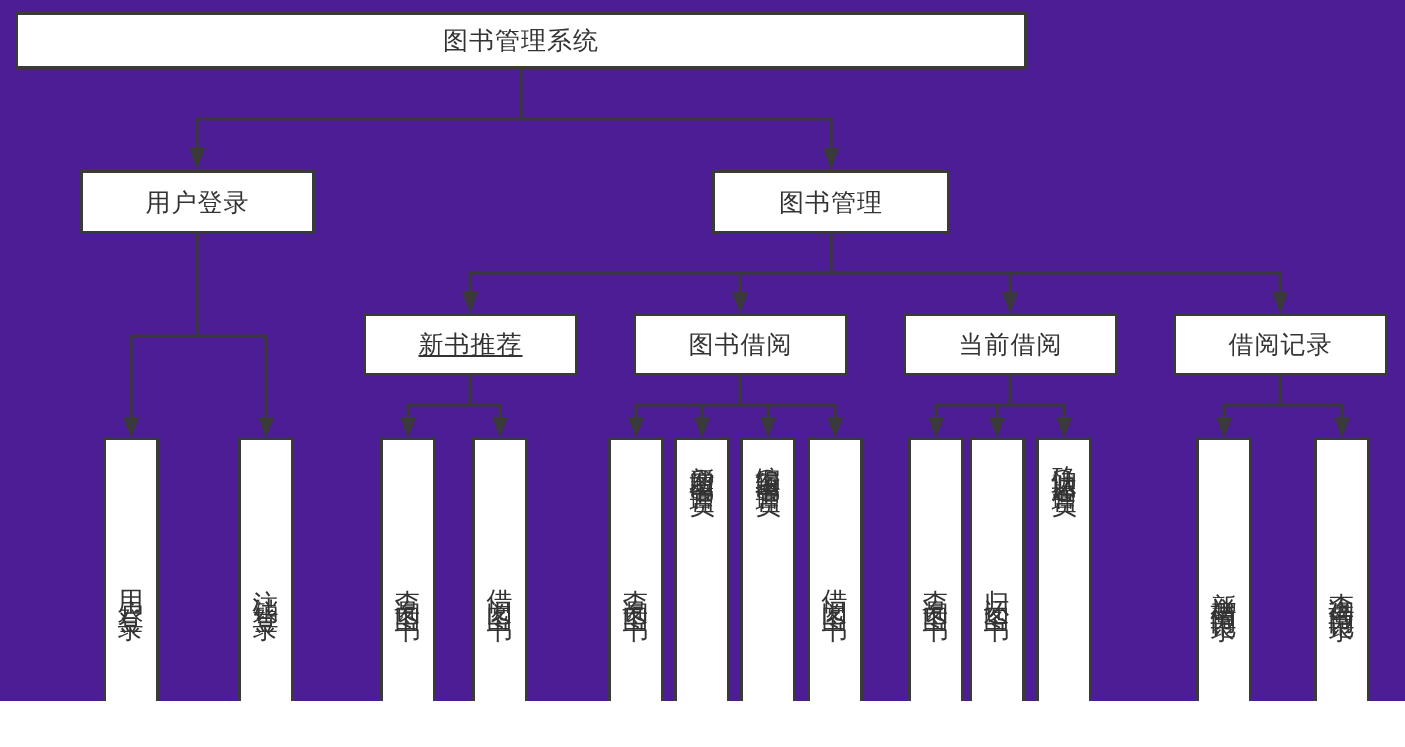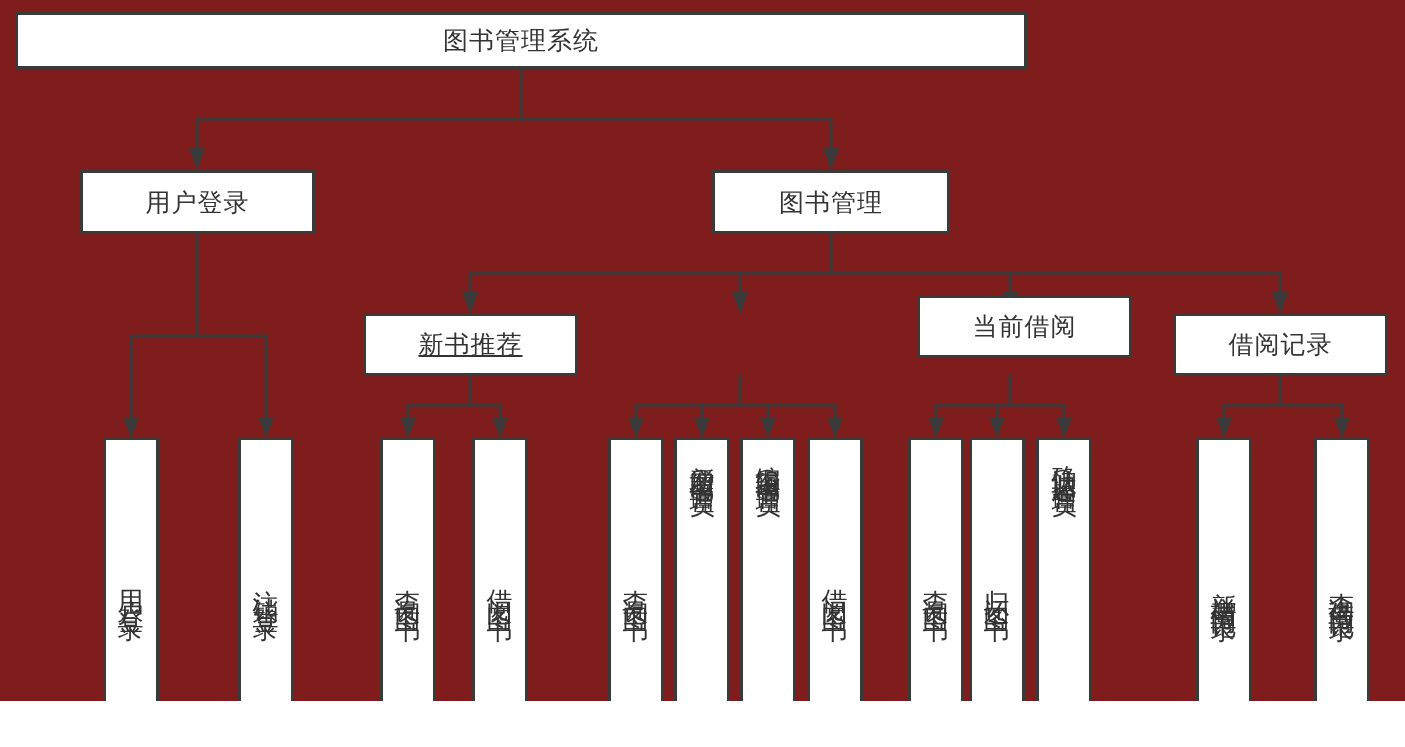--- a/index.html
+++ b/index.html
@@ -1,19 +1,19 @@
 <!DOCTYPE html>
 <html><head>
 <meta charset="utf-8">
 <style>
   html,body{margin:0;padding:0;background:#fff;}
   #canvas{
     position:relative;
     width:1405px;height:701px;
-    background:#7f1d1d;
+    background:#4c1d95;
     font-family:"Liberation Sans","DejaVu Sans",sans-serif;
     overflow:hidden;
   }
   #connectors{position:absolute;left:0;top:0;width:1405px;height:747px;}
   .hbox{
     position:absolute;
     box-sizing:border-box;
     background:#ffffff;
     border:3px solid #3a3a3a;
     display:flex;align-items:center;justify-content:center;
@@ -111,21 +111,24 @@
   <div class="hbox" style="left:80px;top:170px;width:235px;height:64px;">
     <span>用户登录</span>
   </div>
   <div class="hbox" style="left:712px;top:170px;width:238px;height:64px;">
     <span>图书管理</span>
   </div>
 
   <div class="hbox" style="left:363px;top:313px;width:215px;height:63px;text-decoration:underline;">
     <span>新书推荐</span>
   </div>
-  <div class="hbox" style="left:903px;top:295px;width:215px;height:63px;margin-left:14px;">
+  <div class="hbox" style="left:633px;top:313px;width:215px;height:63px;">
+    <span>图书借阅</span>
+  </div>
+  <div class="hbox" style="left:903px;top:313px;width:215px;height:63px;">
     <span>当前借阅</span>
   </div>
   <div class="hbox" style="left:1173px;top:313px;width:215px;height:63px;justify-content:center;">
     <span>借阅记录</span>
   </div>
 
   <div class="vbox" style="left:103px;">
     <span class="vtext">用户登录</span>
   </div>
   <div class="vbox" style="left:238px;">

